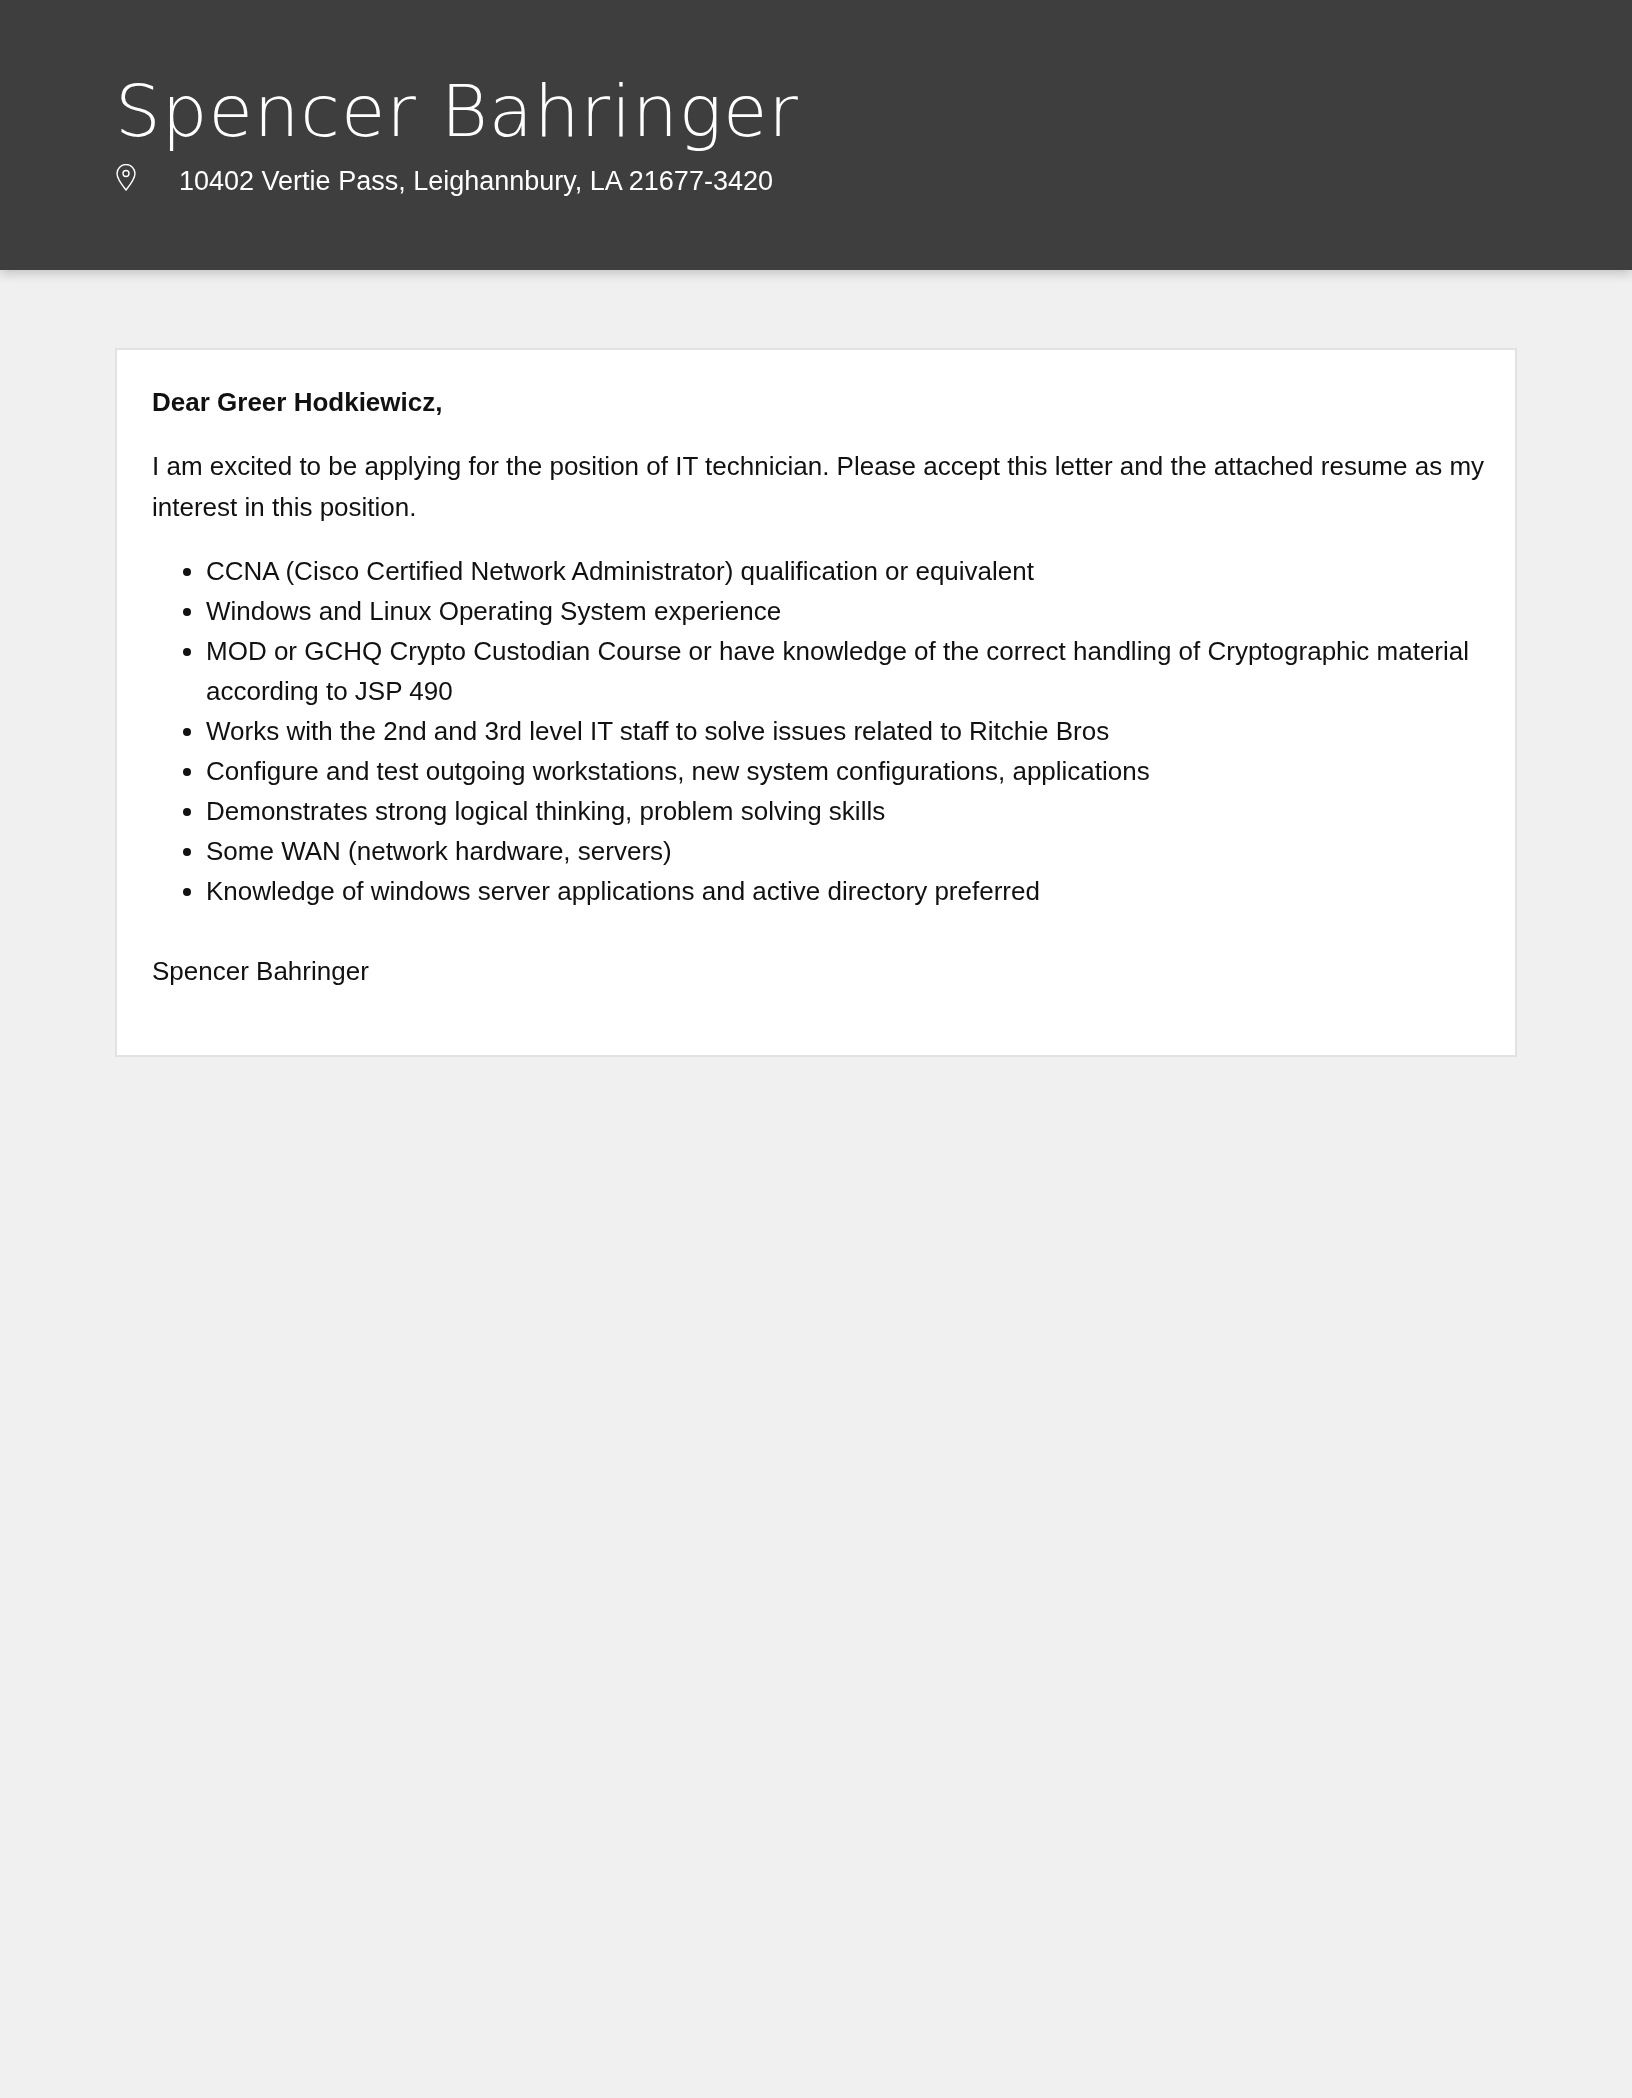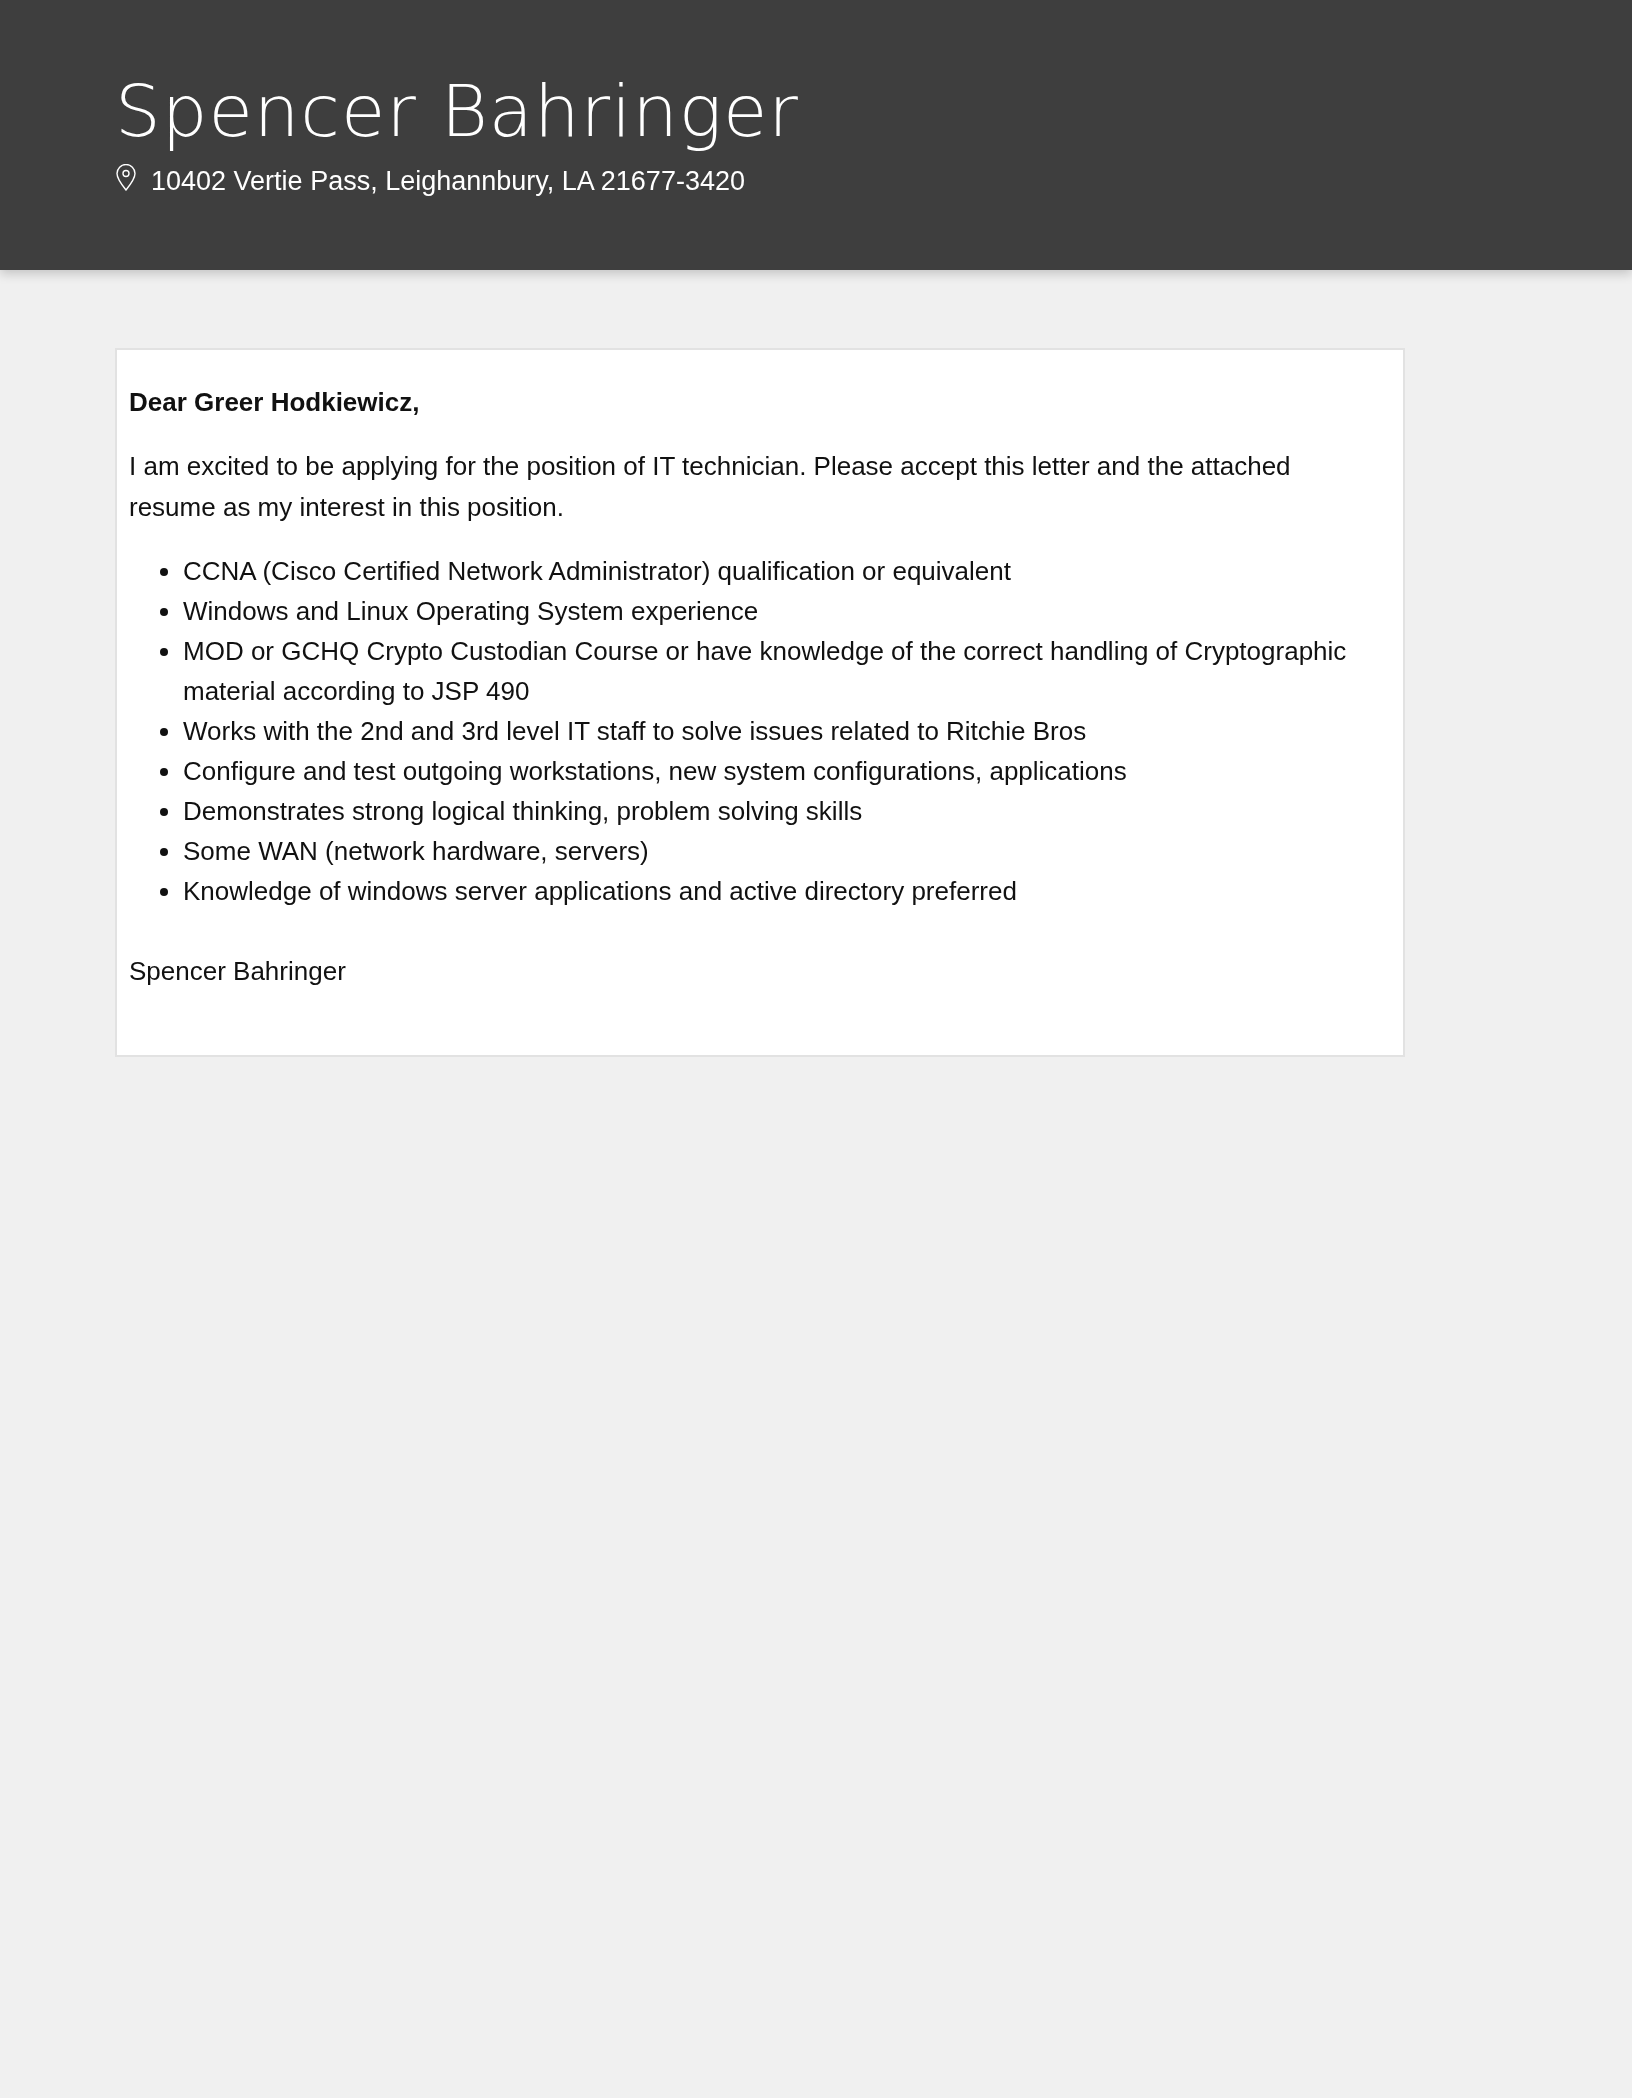--- a/index.html
+++ b/index.html
@@ -28,31 +28,32 @@
     letter-spacing: 1px;
     margin: 0;
   }
   .address {
     margin-top: 10px;
     display: flex;
     align-items: center;
     color: #ffffff;
     font-family: "Liberation Sans", sans-serif;
     font-size: 27px;
+    gap: 28px;
   }
   .address svg { margin-right: 14px; }
   .card {
     position: absolute;
     left: 115px;
     top: 348px;
-    width: 1290px;
+    width: 1402px;
     box-sizing: border-box;
     background: #ffffff;
     border: 2px solid #e2e2e2;
-    padding: 32px 29px 40px 12px;
+    padding: 32px 29px 40px 35px;
     font-family: "Liberation Sans", sans-serif;
     font-size: 26px;
     line-height: 41px;
     color: #111;
   }
   .card p { margin: 0 0 23px 0; }
   .salutation { font-weight: bold; }
   .card ul {
     margin: 0 0 40px 0;
     padding-left: 48px;

